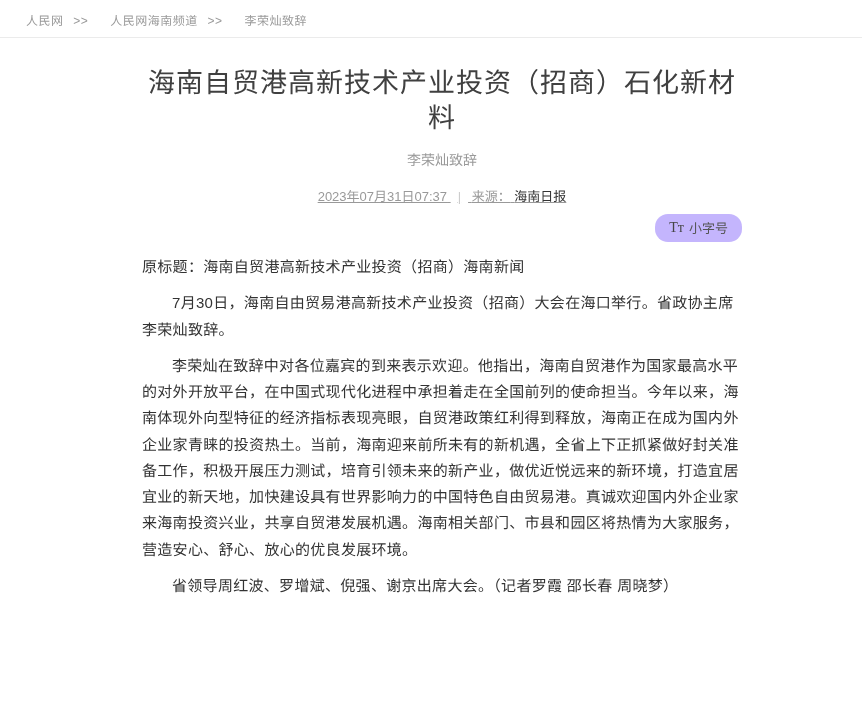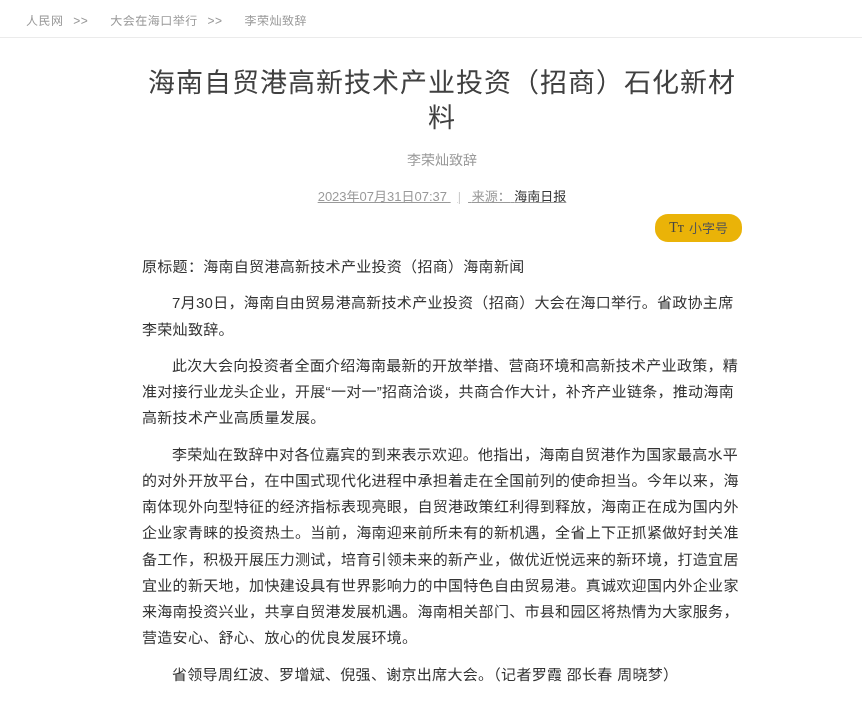--- a/index.html
+++ b/index.html
@@ -53,21 +53,21 @@
   .article-meta .source-name { color: #333333; }
   .toolbar {
     display: flex;
     justify-content: flex-end;
     margin-top: 9px;
   }
   .fontsize-pill {
     display: inline-flex;
     align-items: center;
     gap: 5px;
-    background: #eab308;
+    background: #c4b5fd;
     border-radius: 13px;
     padding: 4px 14px 5px 14px;
     font-size: 13px;
     color: #555555;
     cursor: pointer;
     user-select: none;
   }
   .fontsize-pill .tt-icon {
     font-size: 14px;
     color: #444444;
@@ -85,21 +85,21 @@
     text-indent: 2em;
   }
   .body-text p.original-title { text-indent: 0; }
 </style>
 </head>
 <body>
 
 <nav class="breadcrumb">
   <span class="crumb">人民网</span>
   <span class="sep">&gt;&gt;</span>
-  <span class="crumb">大会在海口举行</span>
+  <span class="crumb">人民网海南频道</span>
   <span class="sep">&gt;&gt;</span>
   <span class="crumb">李荣灿致辞</span>
 </nav>
 
 <hr class="top-divider">
 
 <main class="article">
 
   <h1 class="article-title">海南自贸港高新技术产业投资（招商）石化新材料</h1>
 
@@ -115,18 +115,17 @@
   <div class="toolbar">
     <span class="fontsize-pill">
       <span class="tt-icon">Tᴛ</span>
       <span>小字号</span>
     </span>
   </div>
 
   <div class="body-text">
     <p class="original-title">原标题：海南自贸港高新技术产业投资（招商）海南新闻</p>
     <p>7月30日，海南自由贸易港高新技术产业投资（招商）大会在海口举行。省政协主席李荣灿致辞。</p>
-    <p>此次大会向投资者全面介绍海南最新的开放举措、营商环境和高新技术产业政策，精准对接行业龙头企业，开展“一对一”招商洽谈，共商合作大计，补齐产业链条，推动海南高新技术产业高质量发展。</p>
     <p>李荣灿在致辞中对各位嘉宾的到来表示欢迎。他指出，海南自贸港作为国家最高水平的对外开放平台，在中国式现代化进程中承担着走在全国前列的使命担当。今年以来，海南体现外向型特征的经济指标表现亮眼，自贸港政策红利得到释放，海南正在成为国内外企业家青睐的投资热土。当前，海南迎来前所未有的新机遇，全省上下正抓紧做好封关准备工作，积极开展压力测试，培育引领未来的新产业，做优近悦远来的新环境，打造宜居宜业的新天地，加快建设具有世界影响力的中国特色自由贸易港。真诚欢迎国内外企业家来海南投资兴业，共享自贸港发展机遇。海南相关部门、市县和园区将热情为大家服务，营造安心、舒心、放心的优良发展环境。</p>
     <p>省领导周红波、罗增斌、倪强、谢京出席大会。（记者罗霞 邵长春 周晓梦）</p>
   </div>
 
 </main>
 
 </body></html>

